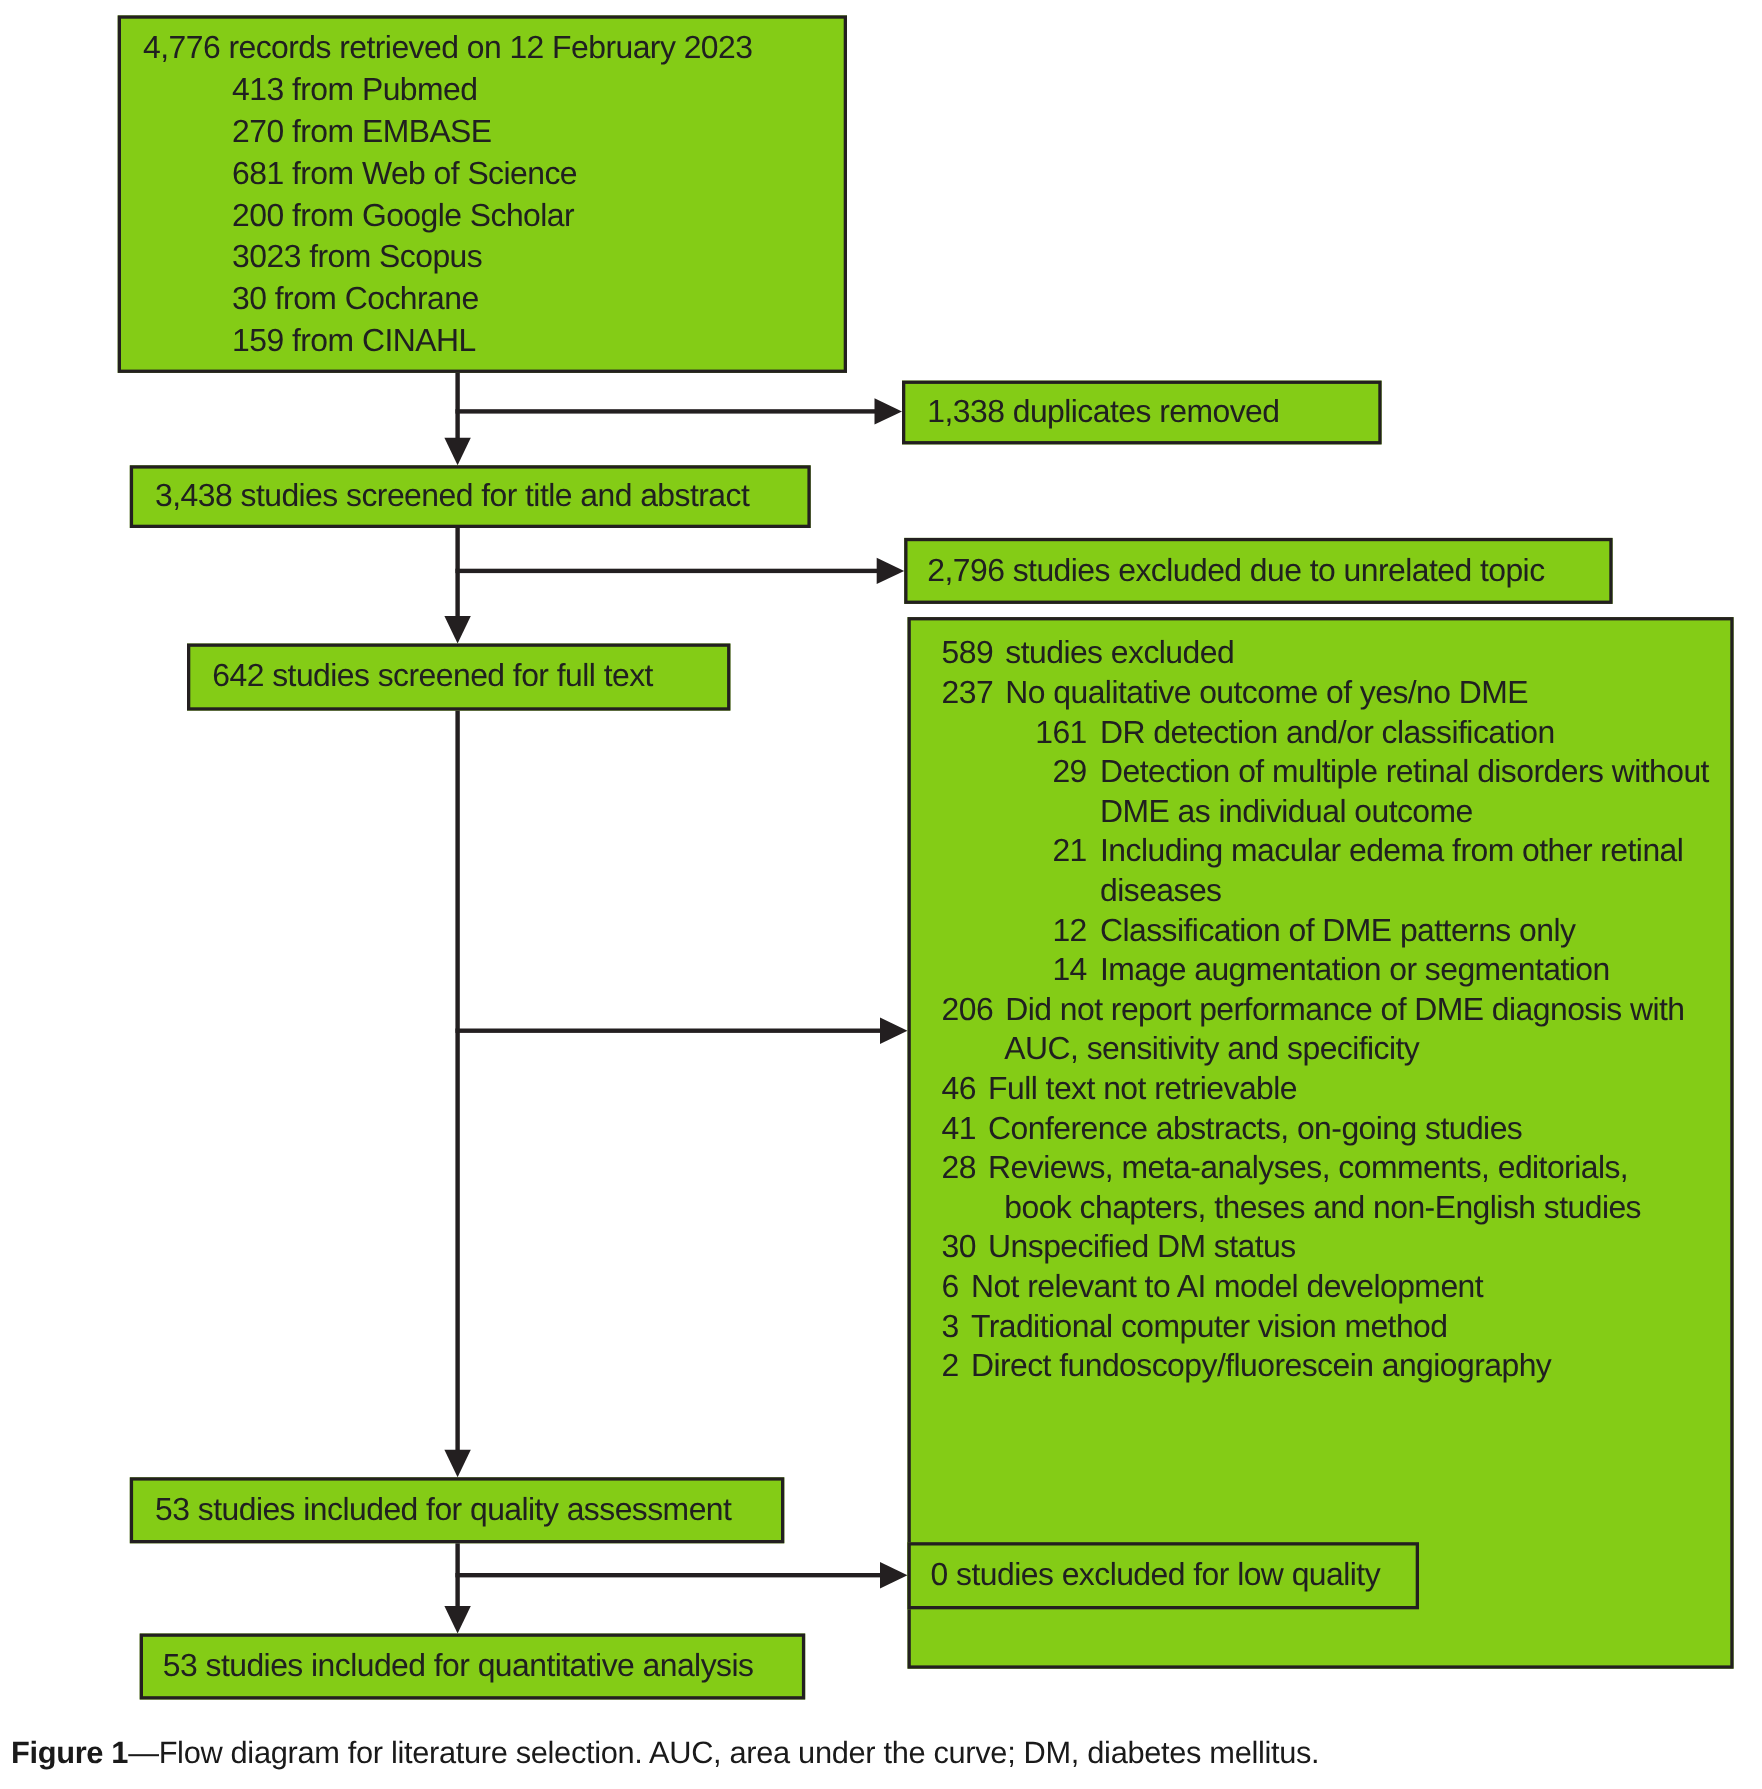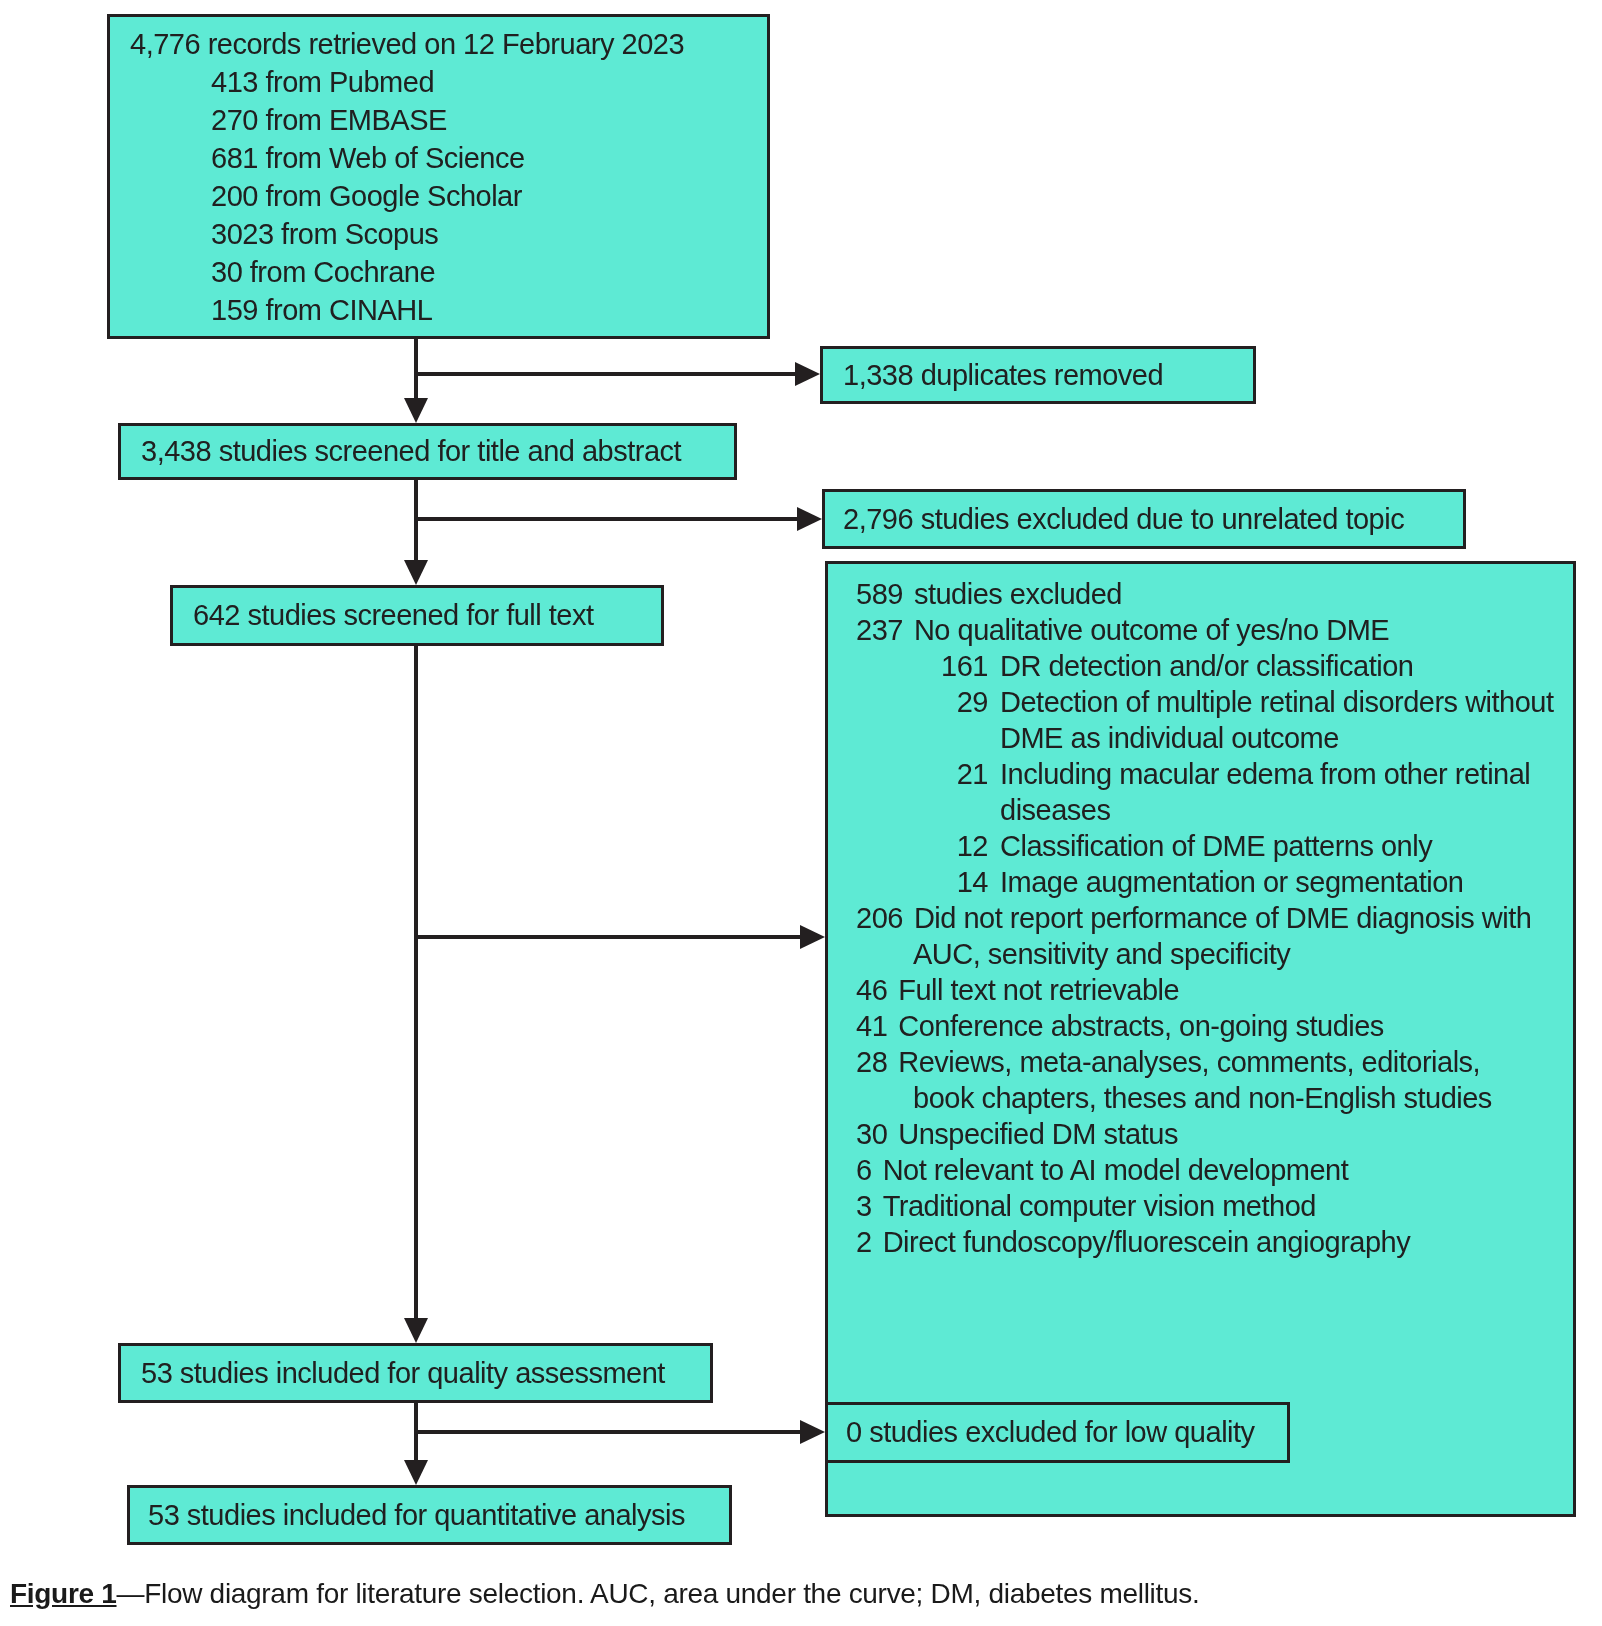--- a/index.html
+++ b/index.html
@@ -2,21 +2,21 @@
 <html><head>
 <meta charset="utf-8">
 <style>
   html,body{margin:0;padding:0;background:#ffffff;}
   body{
     width:1602px;height:1626px;position:relative;overflow:hidden;
     font-family:"Liberation Sans",sans-serif;color:#202020;
     -webkit-font-smoothing:antialiased;
   }
   .box{
-    position:absolute;border:3px solid #231f20;background:#5eead4;
+    position:absolute;border:3px solid #231f20;background:#84cc16;
     box-sizing:border-box;font-size:29px;letter-spacing:-0.5px;
   }
   .label-box{display:flex;align-items:center;padding-left:20px;white-space:nowrap;}
   
   .vl,.hl{position:absolute;background:#231f20;}
   .vl{width:4px;}
   .hl{height:4px;}
   
   .ah-d{position:absolute;width:0;height:0;
     border-left:12px solid transparent;border-right:12px solid transparent;
@@ -31,21 +31,21 @@
   
   .exclusions{padding:12px 0 0 28px;line-height:36px;}
   .xrow{display:flex;white-space:nowrap;}
   .xrow .num{flex:none;padding-right:11px;}
   .xrow.l1{margin-left:80px;}
   .xrow.l1 .num{flex:none;width:52px;text-align:right;padding-right:12px;}
   .xrow.l0c{padding-left:57px;}
   .xrow.l1c{padding-left:144px;}
   
   .caption{position:absolute;left:10px;top:1578px;font-size:28px;letter-spacing:-0.3px;white-space:nowrap;color:#1a1a1a;}
-  .caption .cap-label{font-weight:bold;text-decoration:underline;}
+  .caption .cap-label{font-weight:bold;}
 </style>
 </head>
 <body>
 
 <div class="box records" style="left:107px;top:14px;width:663px;height:325px;">
   <div class="title">4,776 records retrieved on 12 February 2023</div>
   <div class="src">413 from Pubmed</div>
   <div class="src">270 from EMBASE</div>
   <div class="src">681 from Web of Science</div>
   <div class="src">200 from Google Scholar</div>

